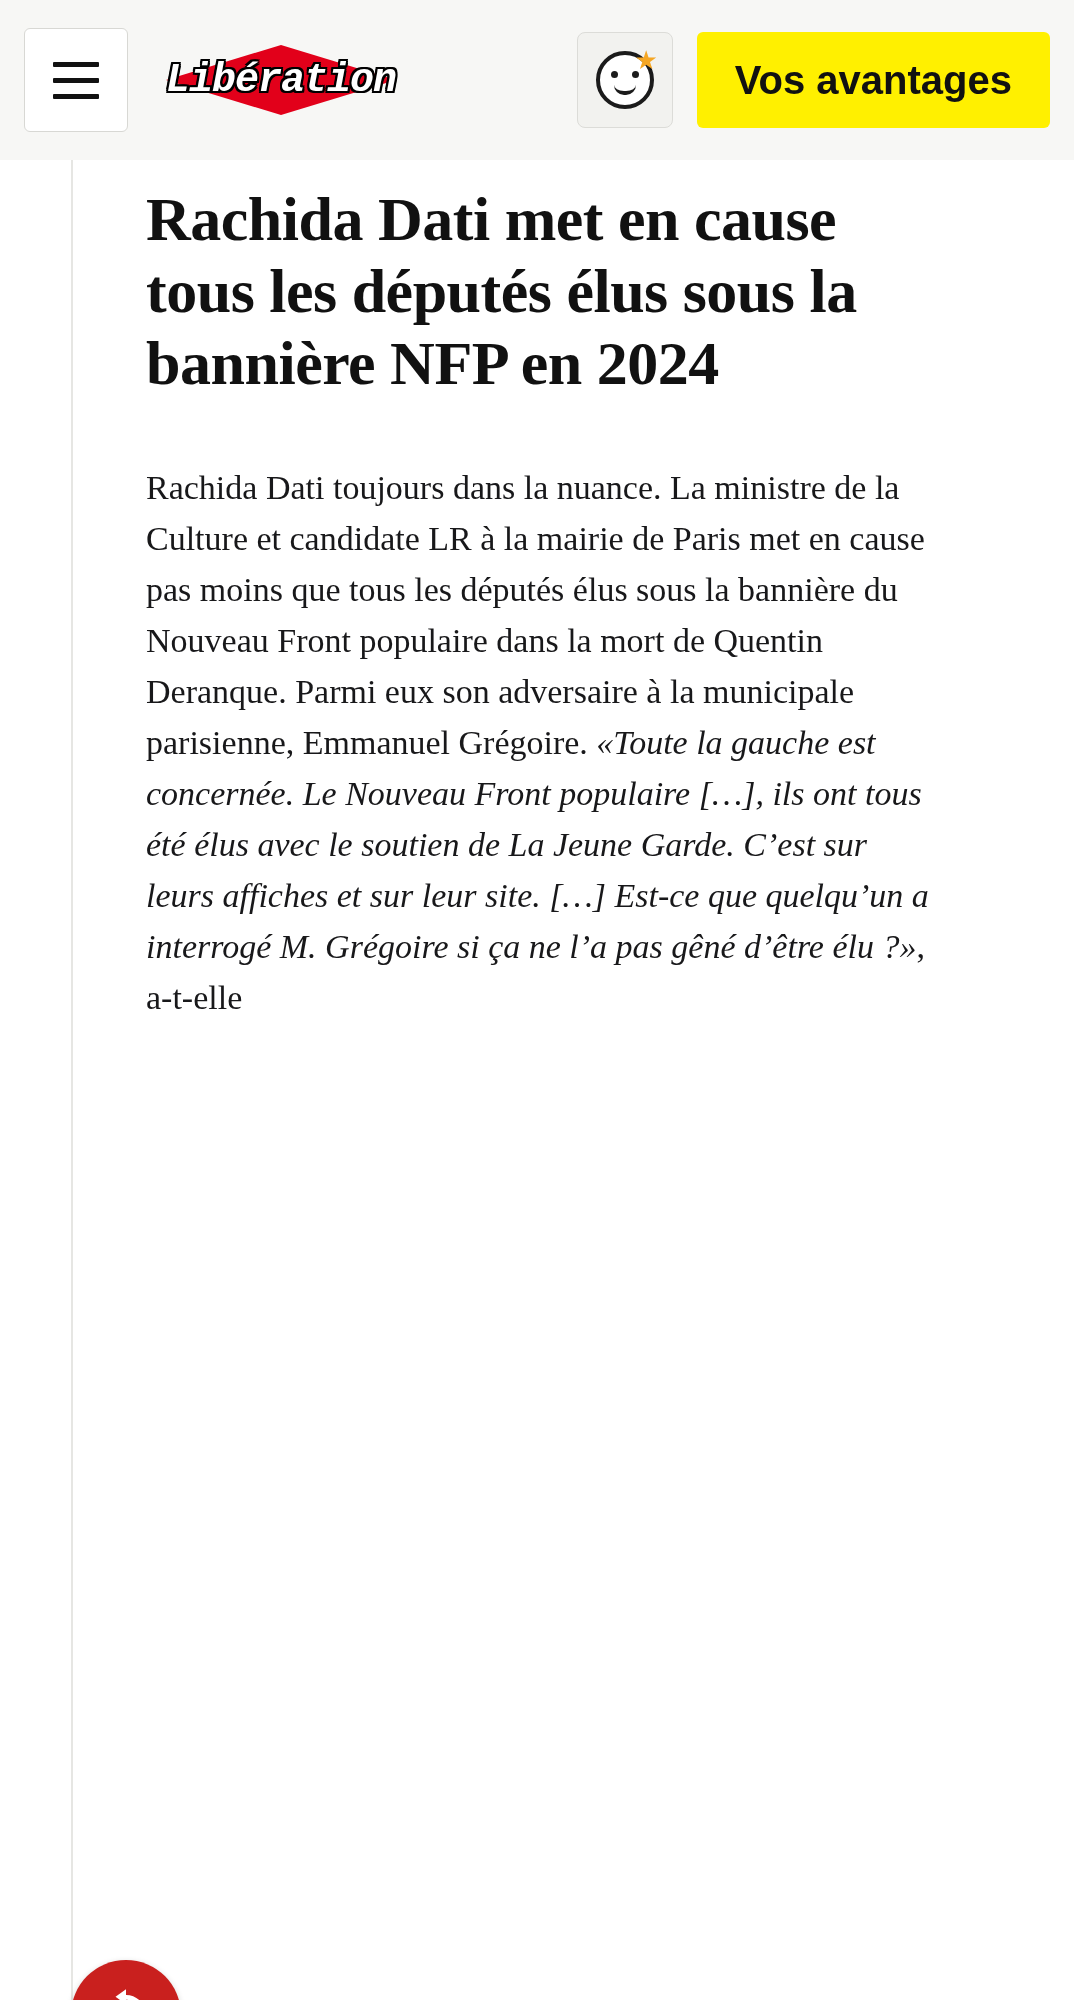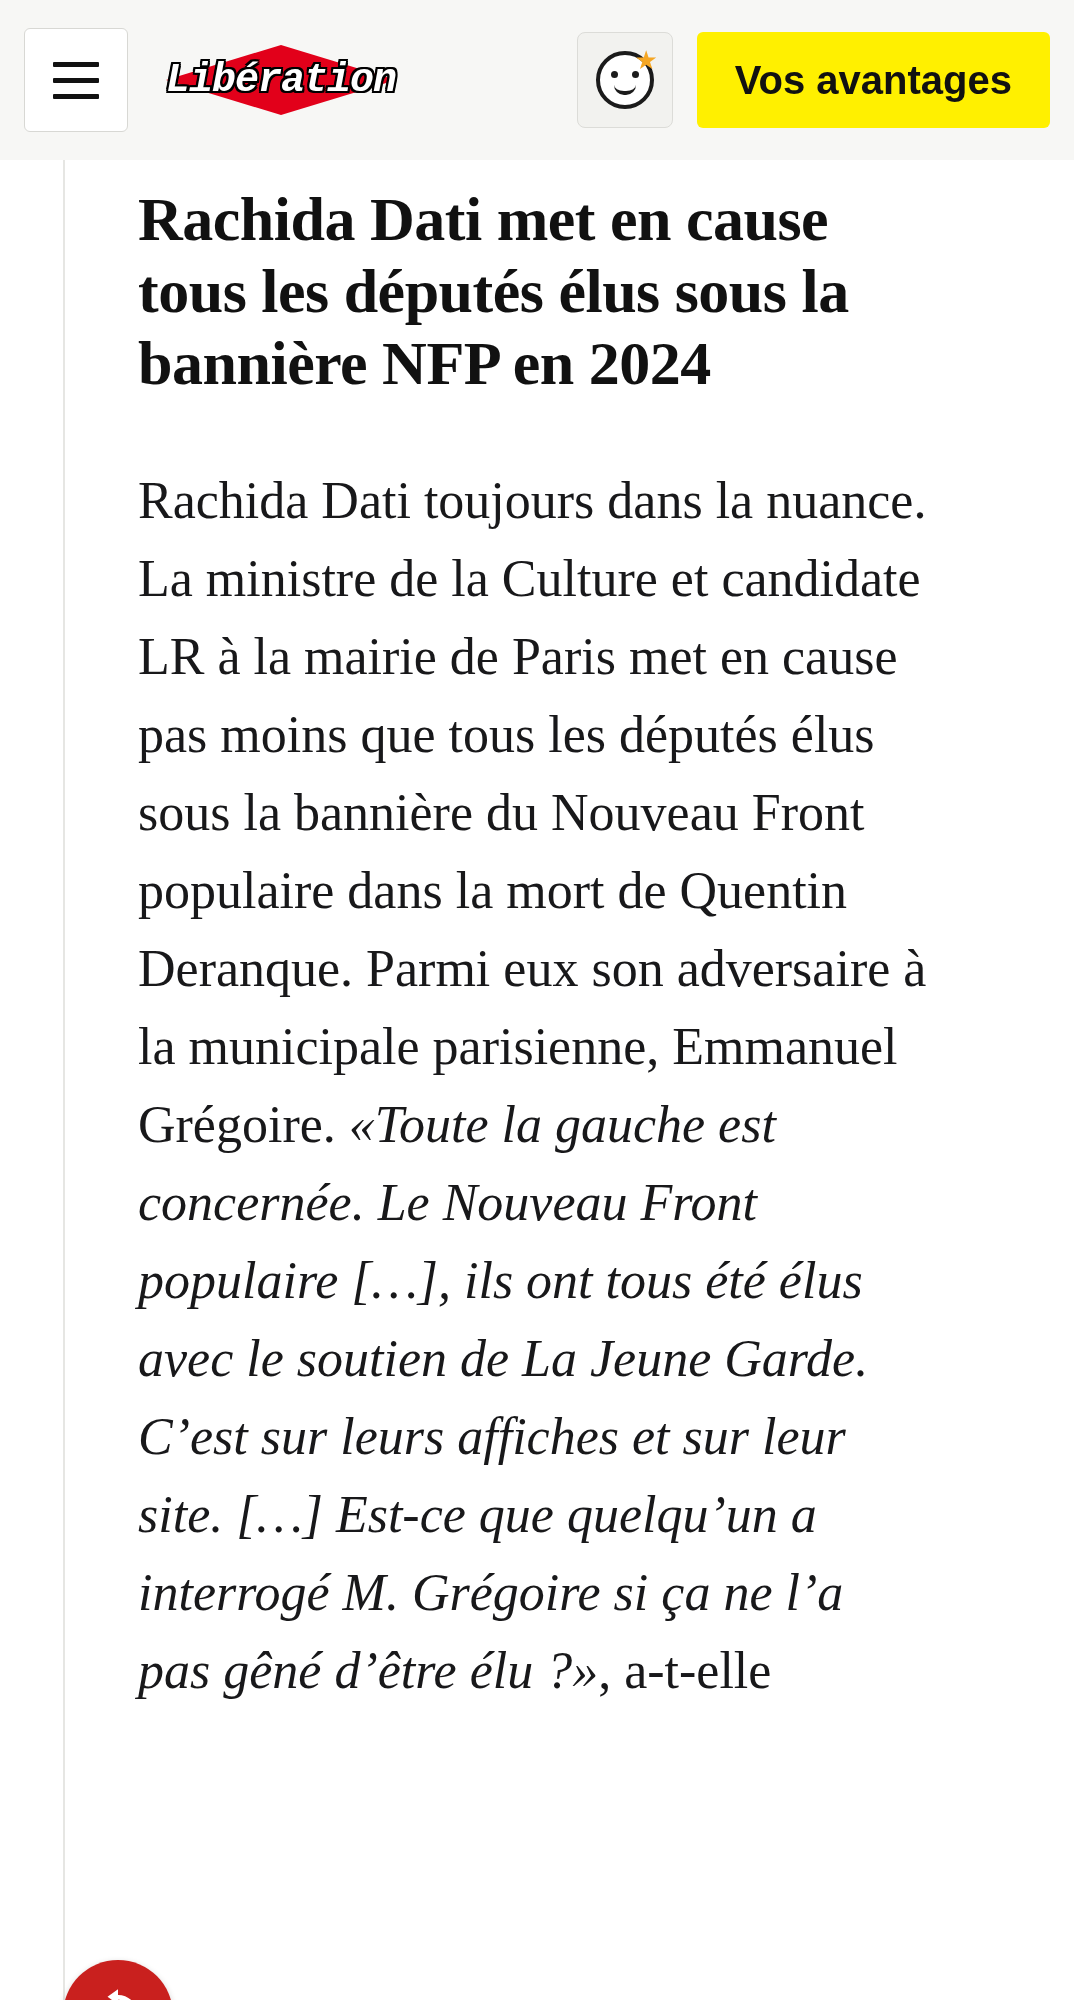--- a/index.html
+++ b/index.html
@@ -151,21 +151,21 @@
     color: #111111;
     cursor: pointer;
     white-space: nowrap;
     flex: 0 0 auto;
   }
 
   
   .article-wrap {
     position: absolute;
     top: 160px;
-    left: 8px;
+    left: 16px;
     width: 872px;
     bottom: 0;
     background: #ffffff;
   }
   .rule-left {
     position: absolute;
     left: 55px;
     top: 0;
     bottom: 0;
     width: 2px;
@@ -181,21 +181,21 @@
     font-family: "Liberation Serif", serif;
     font-weight: bold;
     font-size: 62px;
     line-height: 1.16;
     color: #111111;
     letter-spacing: -0.5px;
     margin: 0;
   }
   .body-text {
     font-family: "Liberation Serif", serif;
-    font-size: 52px;
+    font-size: 34px;
     line-height: 1.5;
     color: #18181a;
     margin: 62px 0 0 0;
   }
   .body-text em {
     font-style: italic;
   }
 
   
   .fab-refresh {

